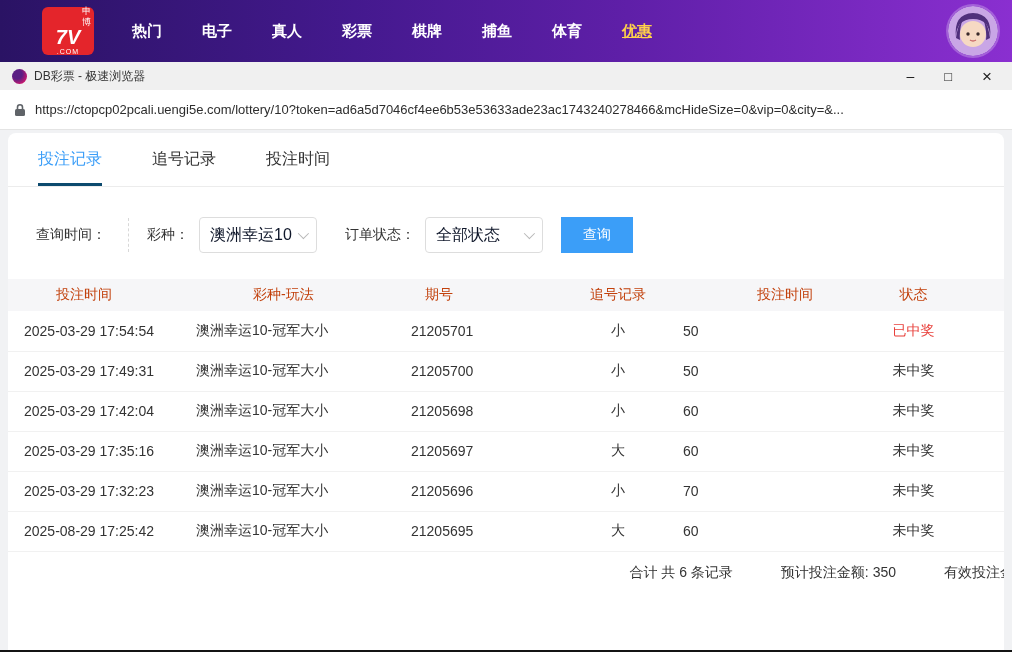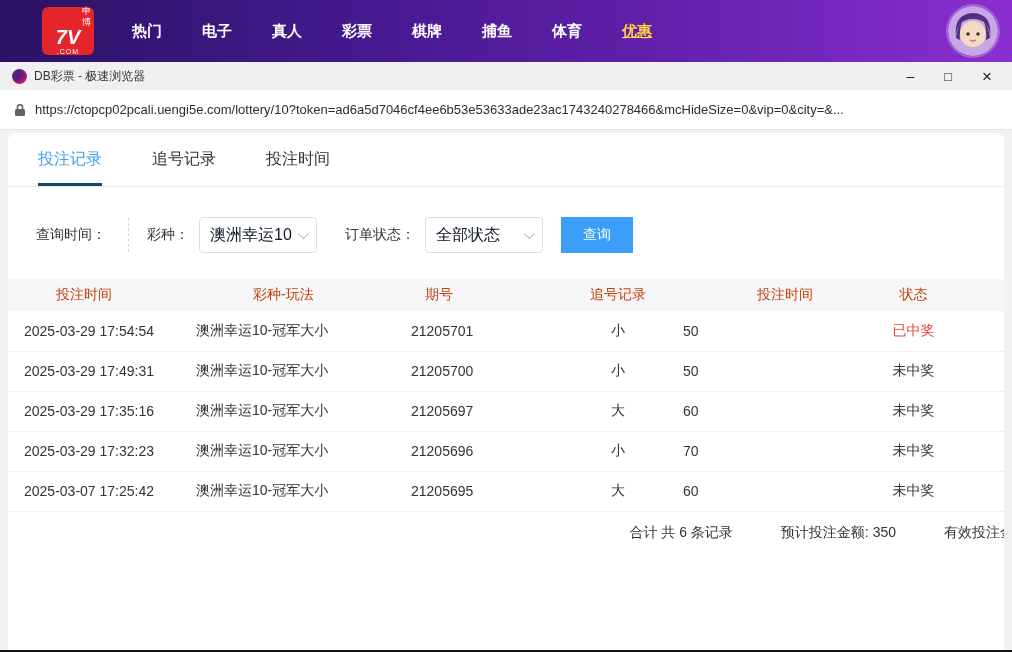--- a/index.html
+++ b/index.html
@@ -188,37 +188,45 @@
       </tr>
       <tr>
         <td class="d1">2025-03-29 17:49:31</td>
         <td class="d2">澳洲幸运10-冠军大小</td>
         <td class="d3">21205700</td>
         <td class="d4">小</td>
         <td class="d5">50</td>
         <td class="d6"><span>未中奖</span></td>
       </tr>
       <tr>
+        <td class="d1">2025-03-29 17:42:04</td>
+        <td class="d2">澳洲幸运10-冠军大小</td>
+        <td class="d3">21205698</td>
+        <td class="d4">小</td>
+        <td class="d5">60</td>
+        <td class="d6"><span>未中奖</span></td>
+      </tr>
+      <tr>
         <td class="d1">2025-03-29 17:35:16</td>
         <td class="d2">澳洲幸运10-冠军大小</td>
         <td class="d3">21205697</td>
         <td class="d4">大</td>
         <td class="d5">60</td>
         <td class="d6"><span>未中奖</span></td>
       </tr>
       <tr>
         <td class="d1">2025-03-29 17:32:23</td>
         <td class="d2">澳洲幸运10-冠军大小</td>
         <td class="d3">21205696</td>
         <td class="d4">小</td>
         <td class="d5">70</td>
         <td class="d6"><span>未中奖</span></td>
       </tr>
       <tr>
-        <td class="d1">2025-03-07 17:25:42</td>
+        <td class="d1">2025-08-29 17:25:42</td>
         <td class="d2">澳洲幸运10-冠军大小</td>
         <td class="d3">21205695</td>
         <td class="d4">大</td>
         <td class="d5">60</td>
         <td class="d6"><span>未中奖</span></td>
       </tr>
     </tbody>
   </table>
 
   <div class="summary">

